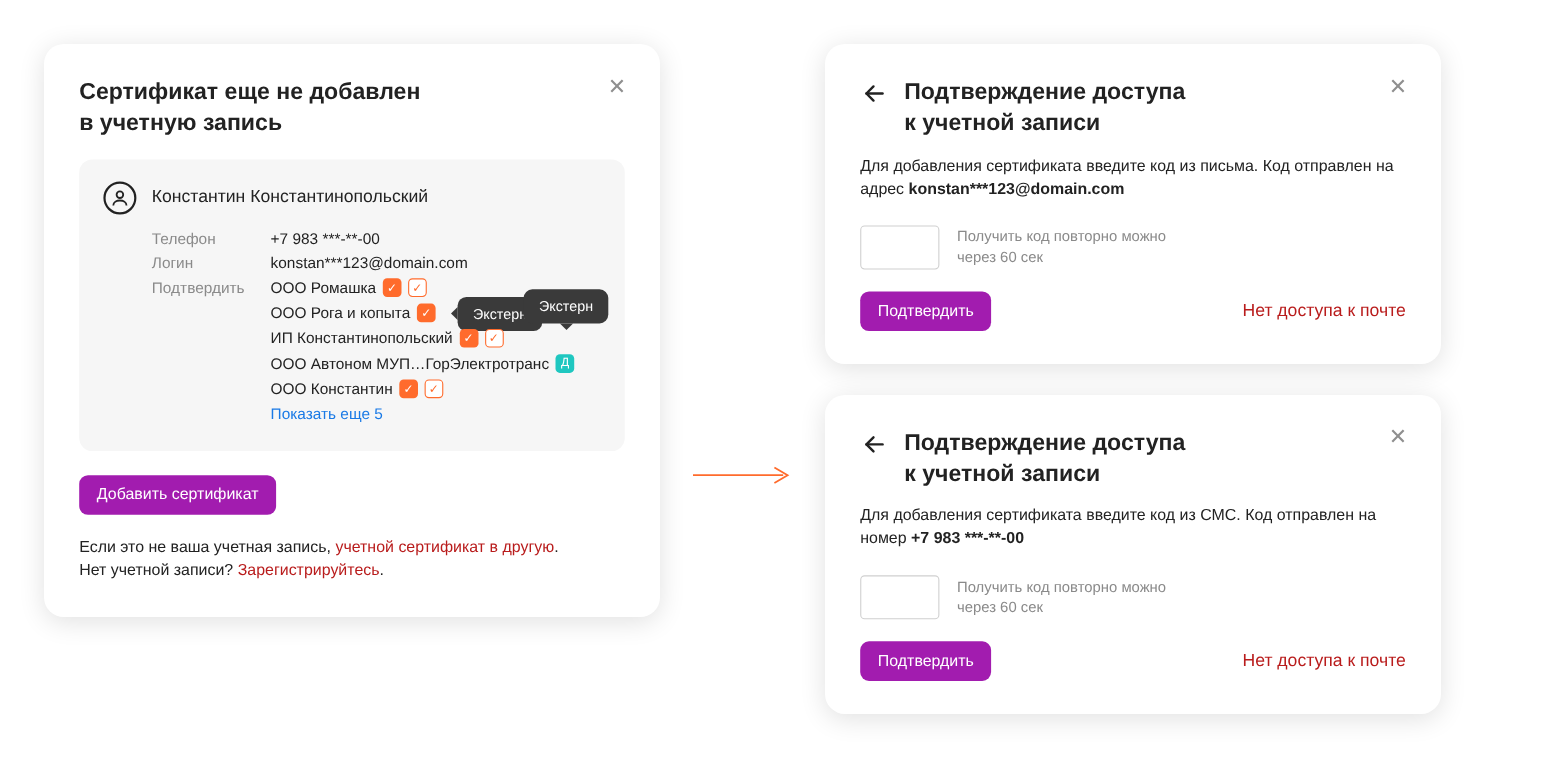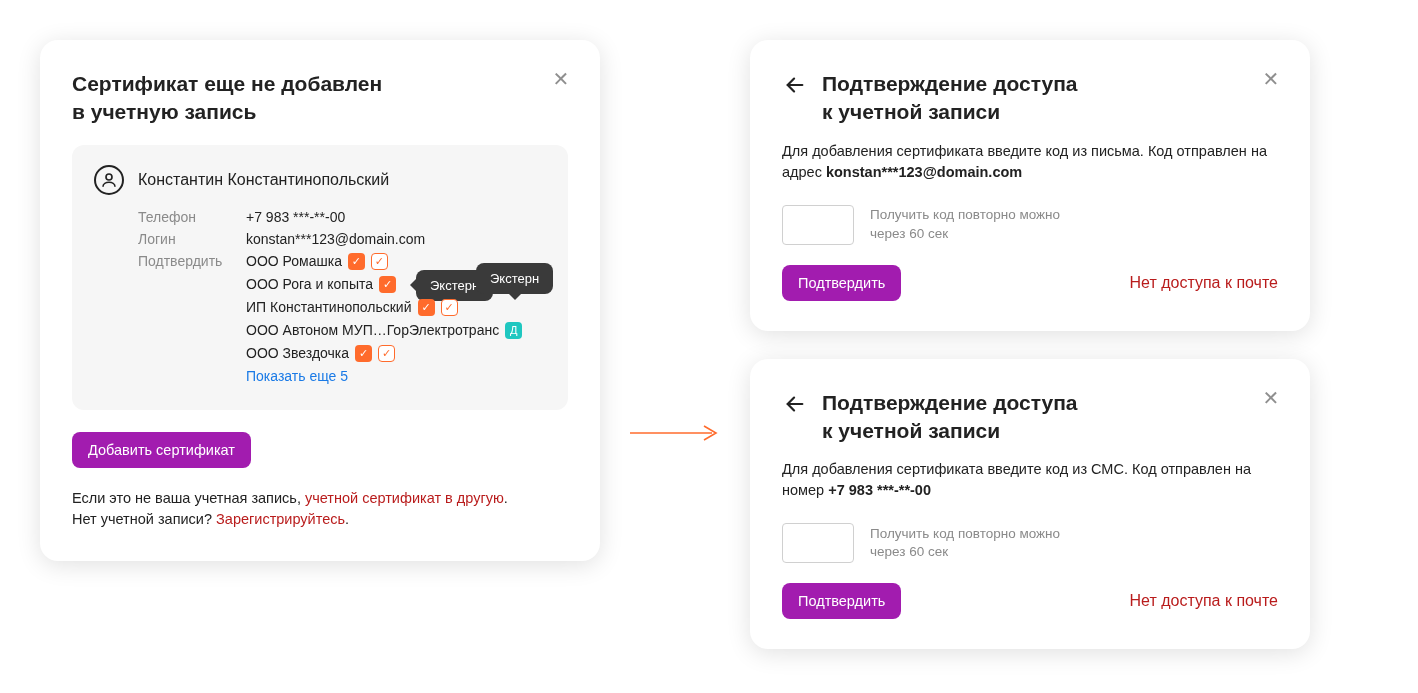--- a/index.html
+++ b/index.html
@@ -207,21 +207,21 @@
             <span>ИП Константинопольский</span>
             <span class="badge badge-orange">✓</span>
             <span class="badge badge-orange-outline">✓</span>
             <div class="tooltip2">Экстерн</div>
           </div>
           <div class="org-item">
             <span>ООО Автоном МУП…ГорЭлектротранс</span>
             <span class="badge badge-teal">Д</span>
           </div>
           <div class="org-item">
-            <span>ООО  Звездочка</span>
+            <span>ООО  Константин</span>
             <span class="badge badge-orange">✓</span>
             <span class="badge badge-orange-outline">✓</span>
           </div>
           <div class="show-more-link">Показать еще 5</div>
         </div>
       </div>
     </div>
   </div>
 
   <button class="btn-primary">Добавить сертификат</button>

